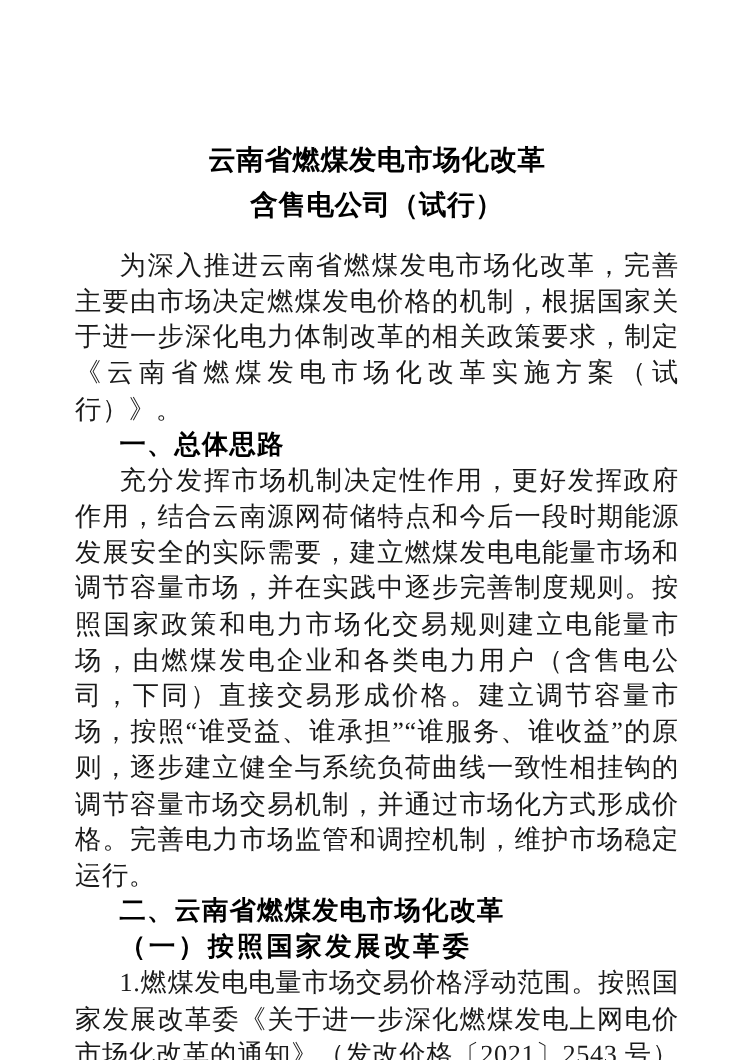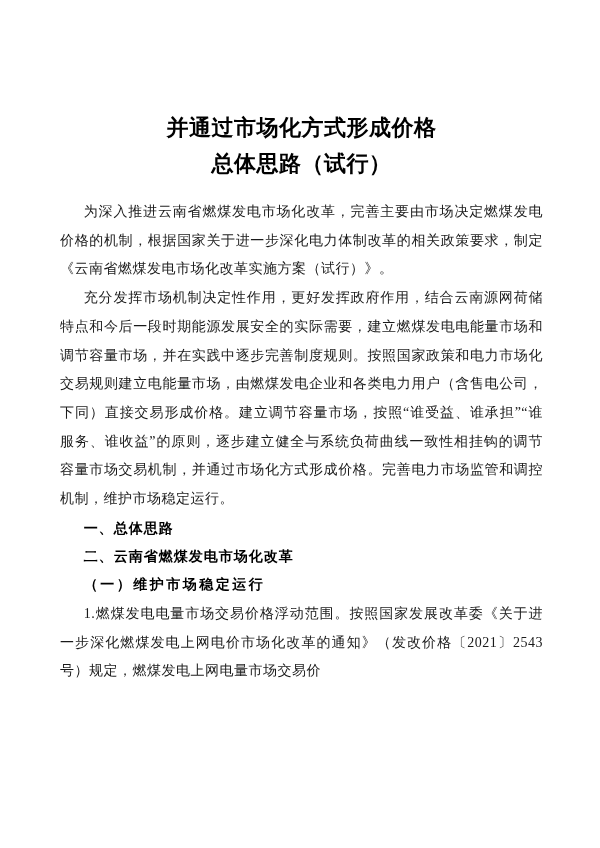--- a/index.html
+++ b/index.html
@@ -25,21 +25,21 @@
     line-height: 36px;
     color: #000000;
     letter-spacing: 0.5px;
     font-family: "Liberation Serif", serif;
   }
   .doc-body {
     margin-top: 16px;
   }
   .block {
     margin: 0;
-    font-size: 14px;
+    font-size: 21px;
     line-height: 28.7px;
     text-align: justify;
     text-indent: 1.7em;
   }
   .body-block {
     letter-spacing: 0.5px;
     font-family: "Liberation Serif", serif;
     color: #1a1a1a;
   }
   .h1-block {
@@ -53,24 +53,24 @@
     font-family: "Liberation Serif", serif;
     color: #000000;
     letter-spacing: 2.5px;
   }
 </style>
 </head>
 <body>
 
 <div class="page">
   <div class="doc-title">
-    <div>并通过市场化方式形成价格</div>
-    <div>总体思路（试行）</div>
+    <div>云南省燃煤发电市场化改革</div>
+    <div>含售电公司（试行）</div>
   </div>
   <div class="doc-body">
     <p class="block body-block">为深入推进云南省燃煤发电市场化改革，完善主要由市场决定燃煤发电价格的机制，根据国家关于进一步深化电力体制改革的相关政策要求，制定《云南省燃煤发电市场化改革实施方案（试行）》。</p>
+    <p class="block h1-block">一、总体思路</p>
     <p class="block body-block">充分发挥市场机制决定性作用，更好发挥政府作用，结合云南源网荷储特点和今后一段时期能源发展安全的实际需要，建立燃煤发电电能量市场和调节容量市场，并在实践中逐步完善制度规则。按照国家政策和电力市场化交易规则建立电能量市场，由燃煤发电企业和各类电力用户（含售电公司，下同）直接交易形成价格。建立调节容量市场，按照“谁受益、谁承担”“谁服务、谁收益”的原则，逐步建立健全与系统负荷曲线一致性相挂钩的调节容量市场交易机制，并通过市场化方式形成价格。完善电力市场监管和调控机制，维护市场稳定运行。</p>
-    <p class="block h1-block">一、总体思路</p>
     <p class="block h1-block">二、云南省燃煤发电市场化改革</p>
-    <p class="block h2-block">（一）维护市场稳定运行</p>
+    <p class="block h2-block">（一）按照国家发展改革委</p>
     <p class="block body-block">1.燃煤发电电量市场交易价格浮动范围。按照国家发展改革委《关于进一步深化燃煤发电上网电价市场化改革的通知》（发改价格〔2021〕2543 号）规定，燃煤发电上网电量市场交易价</p>
   </div>
 </div>
 
 </body></html>

